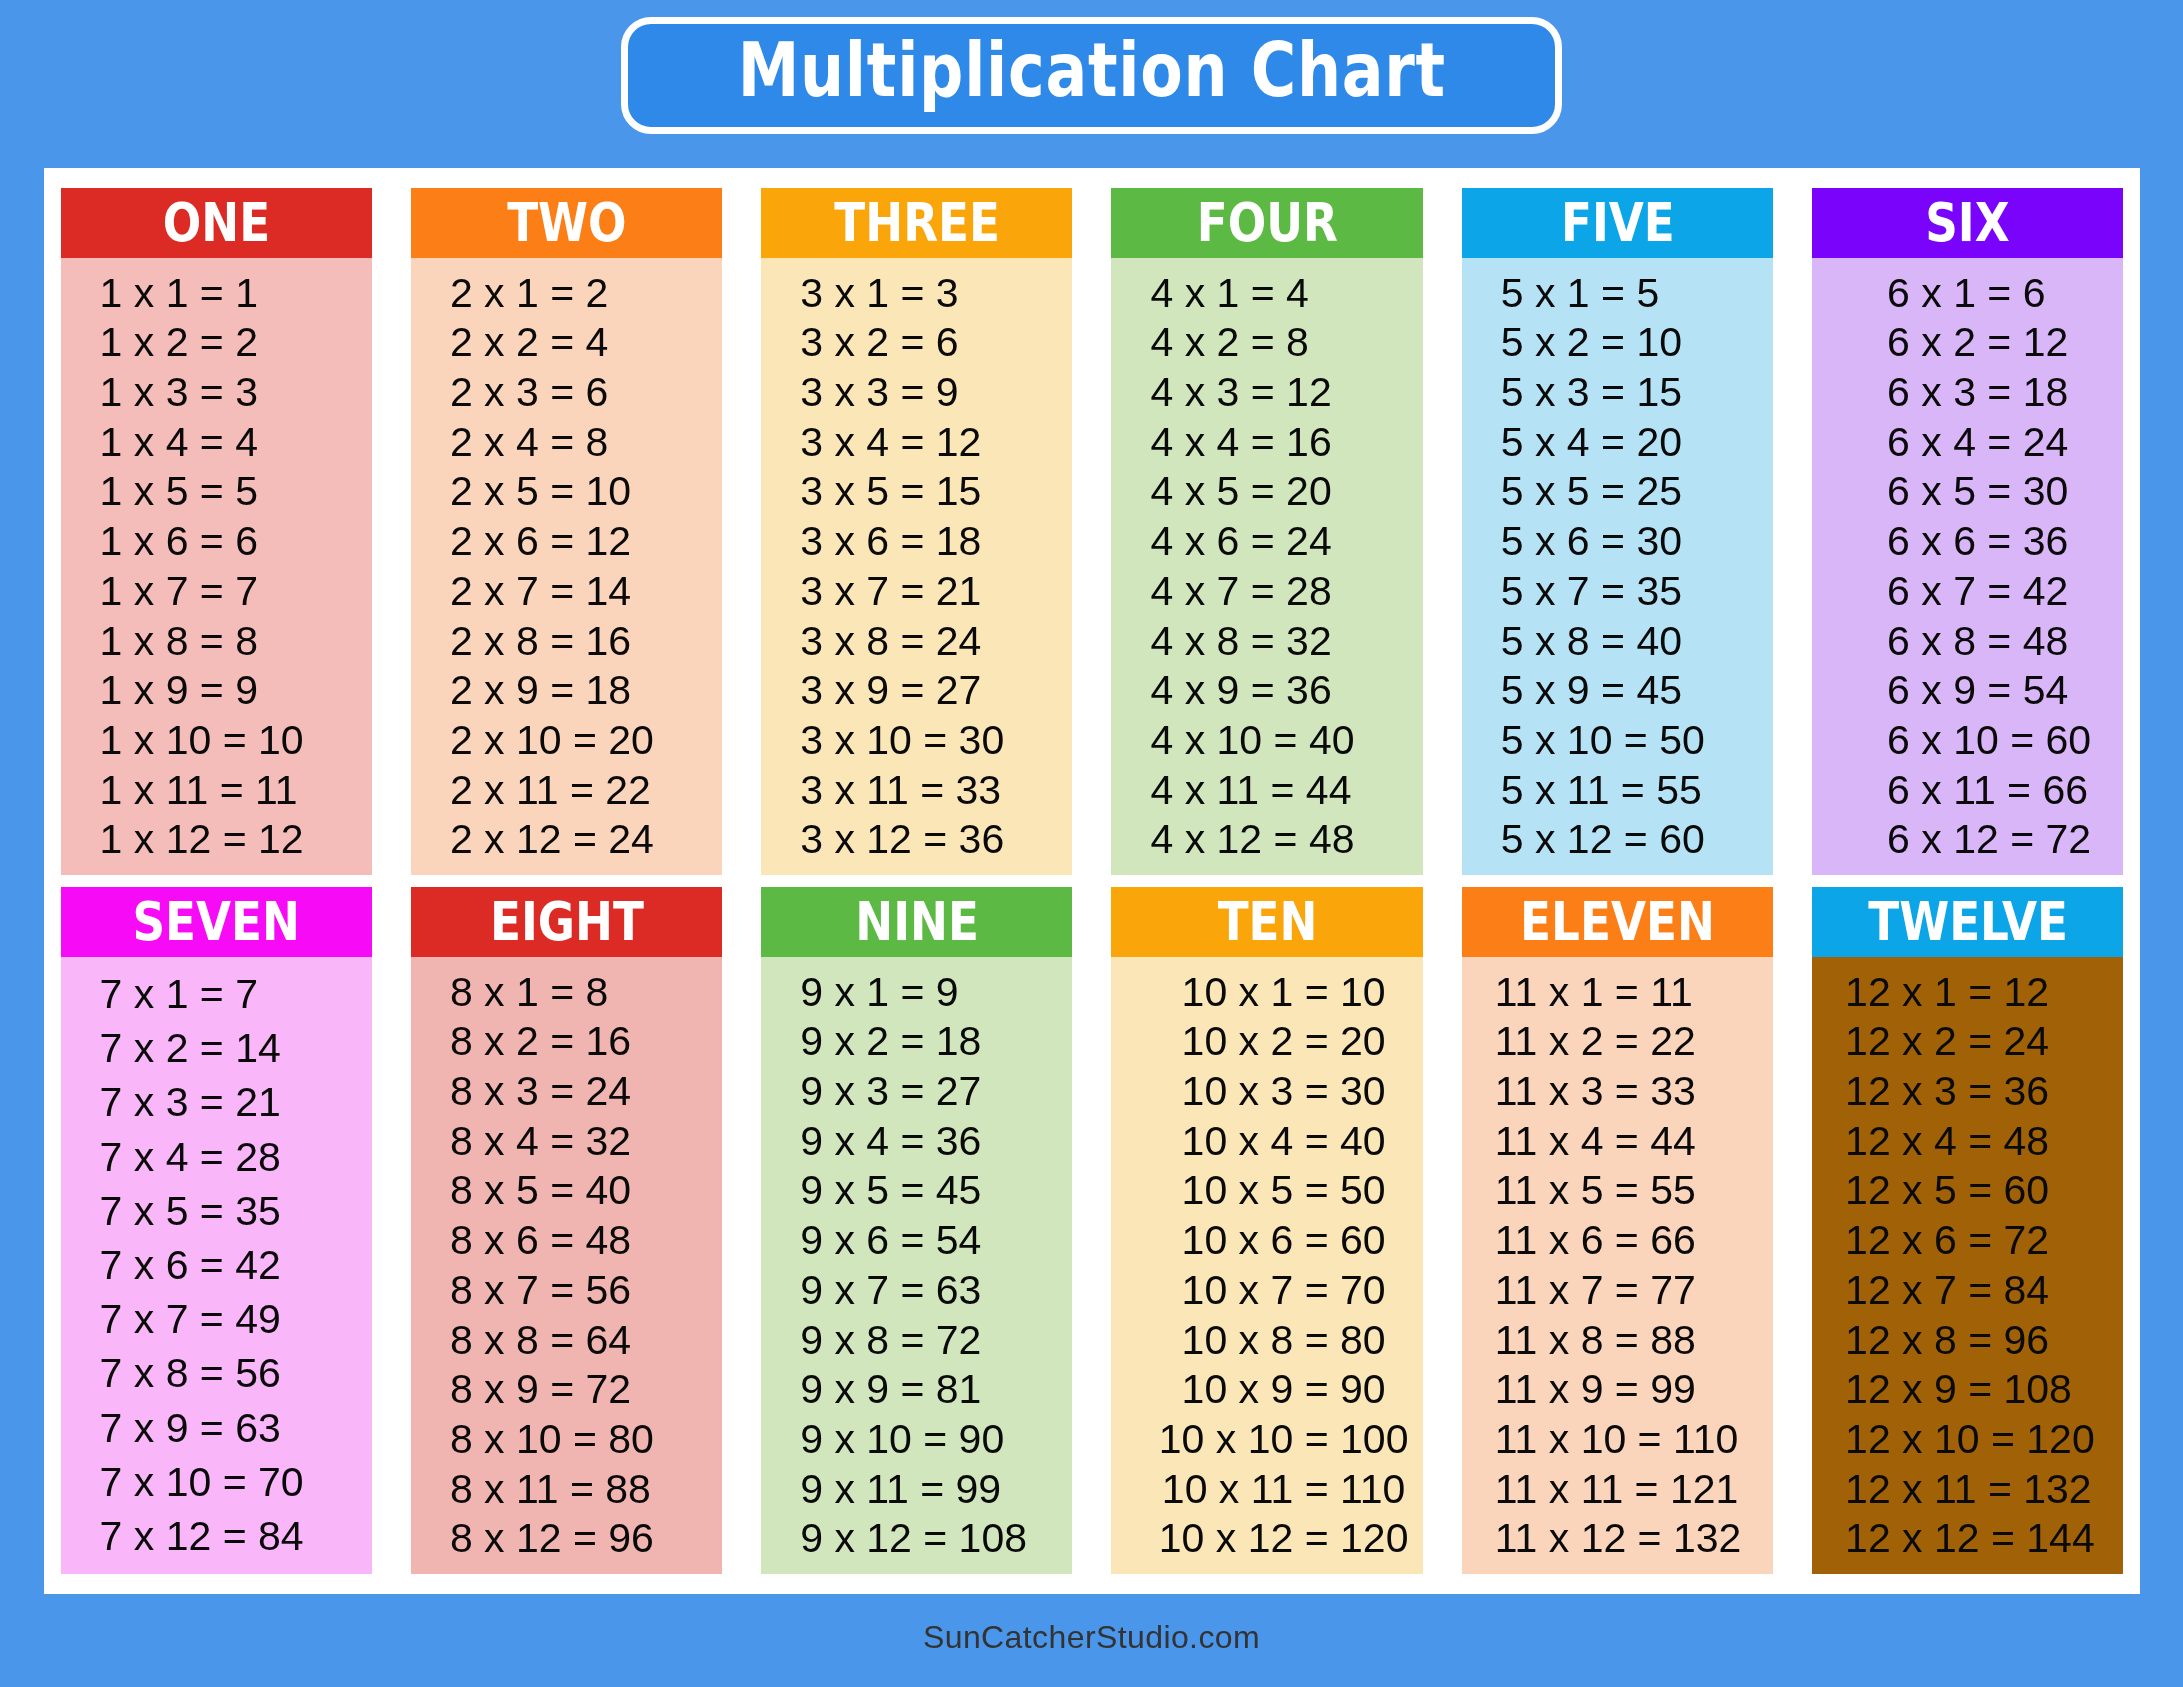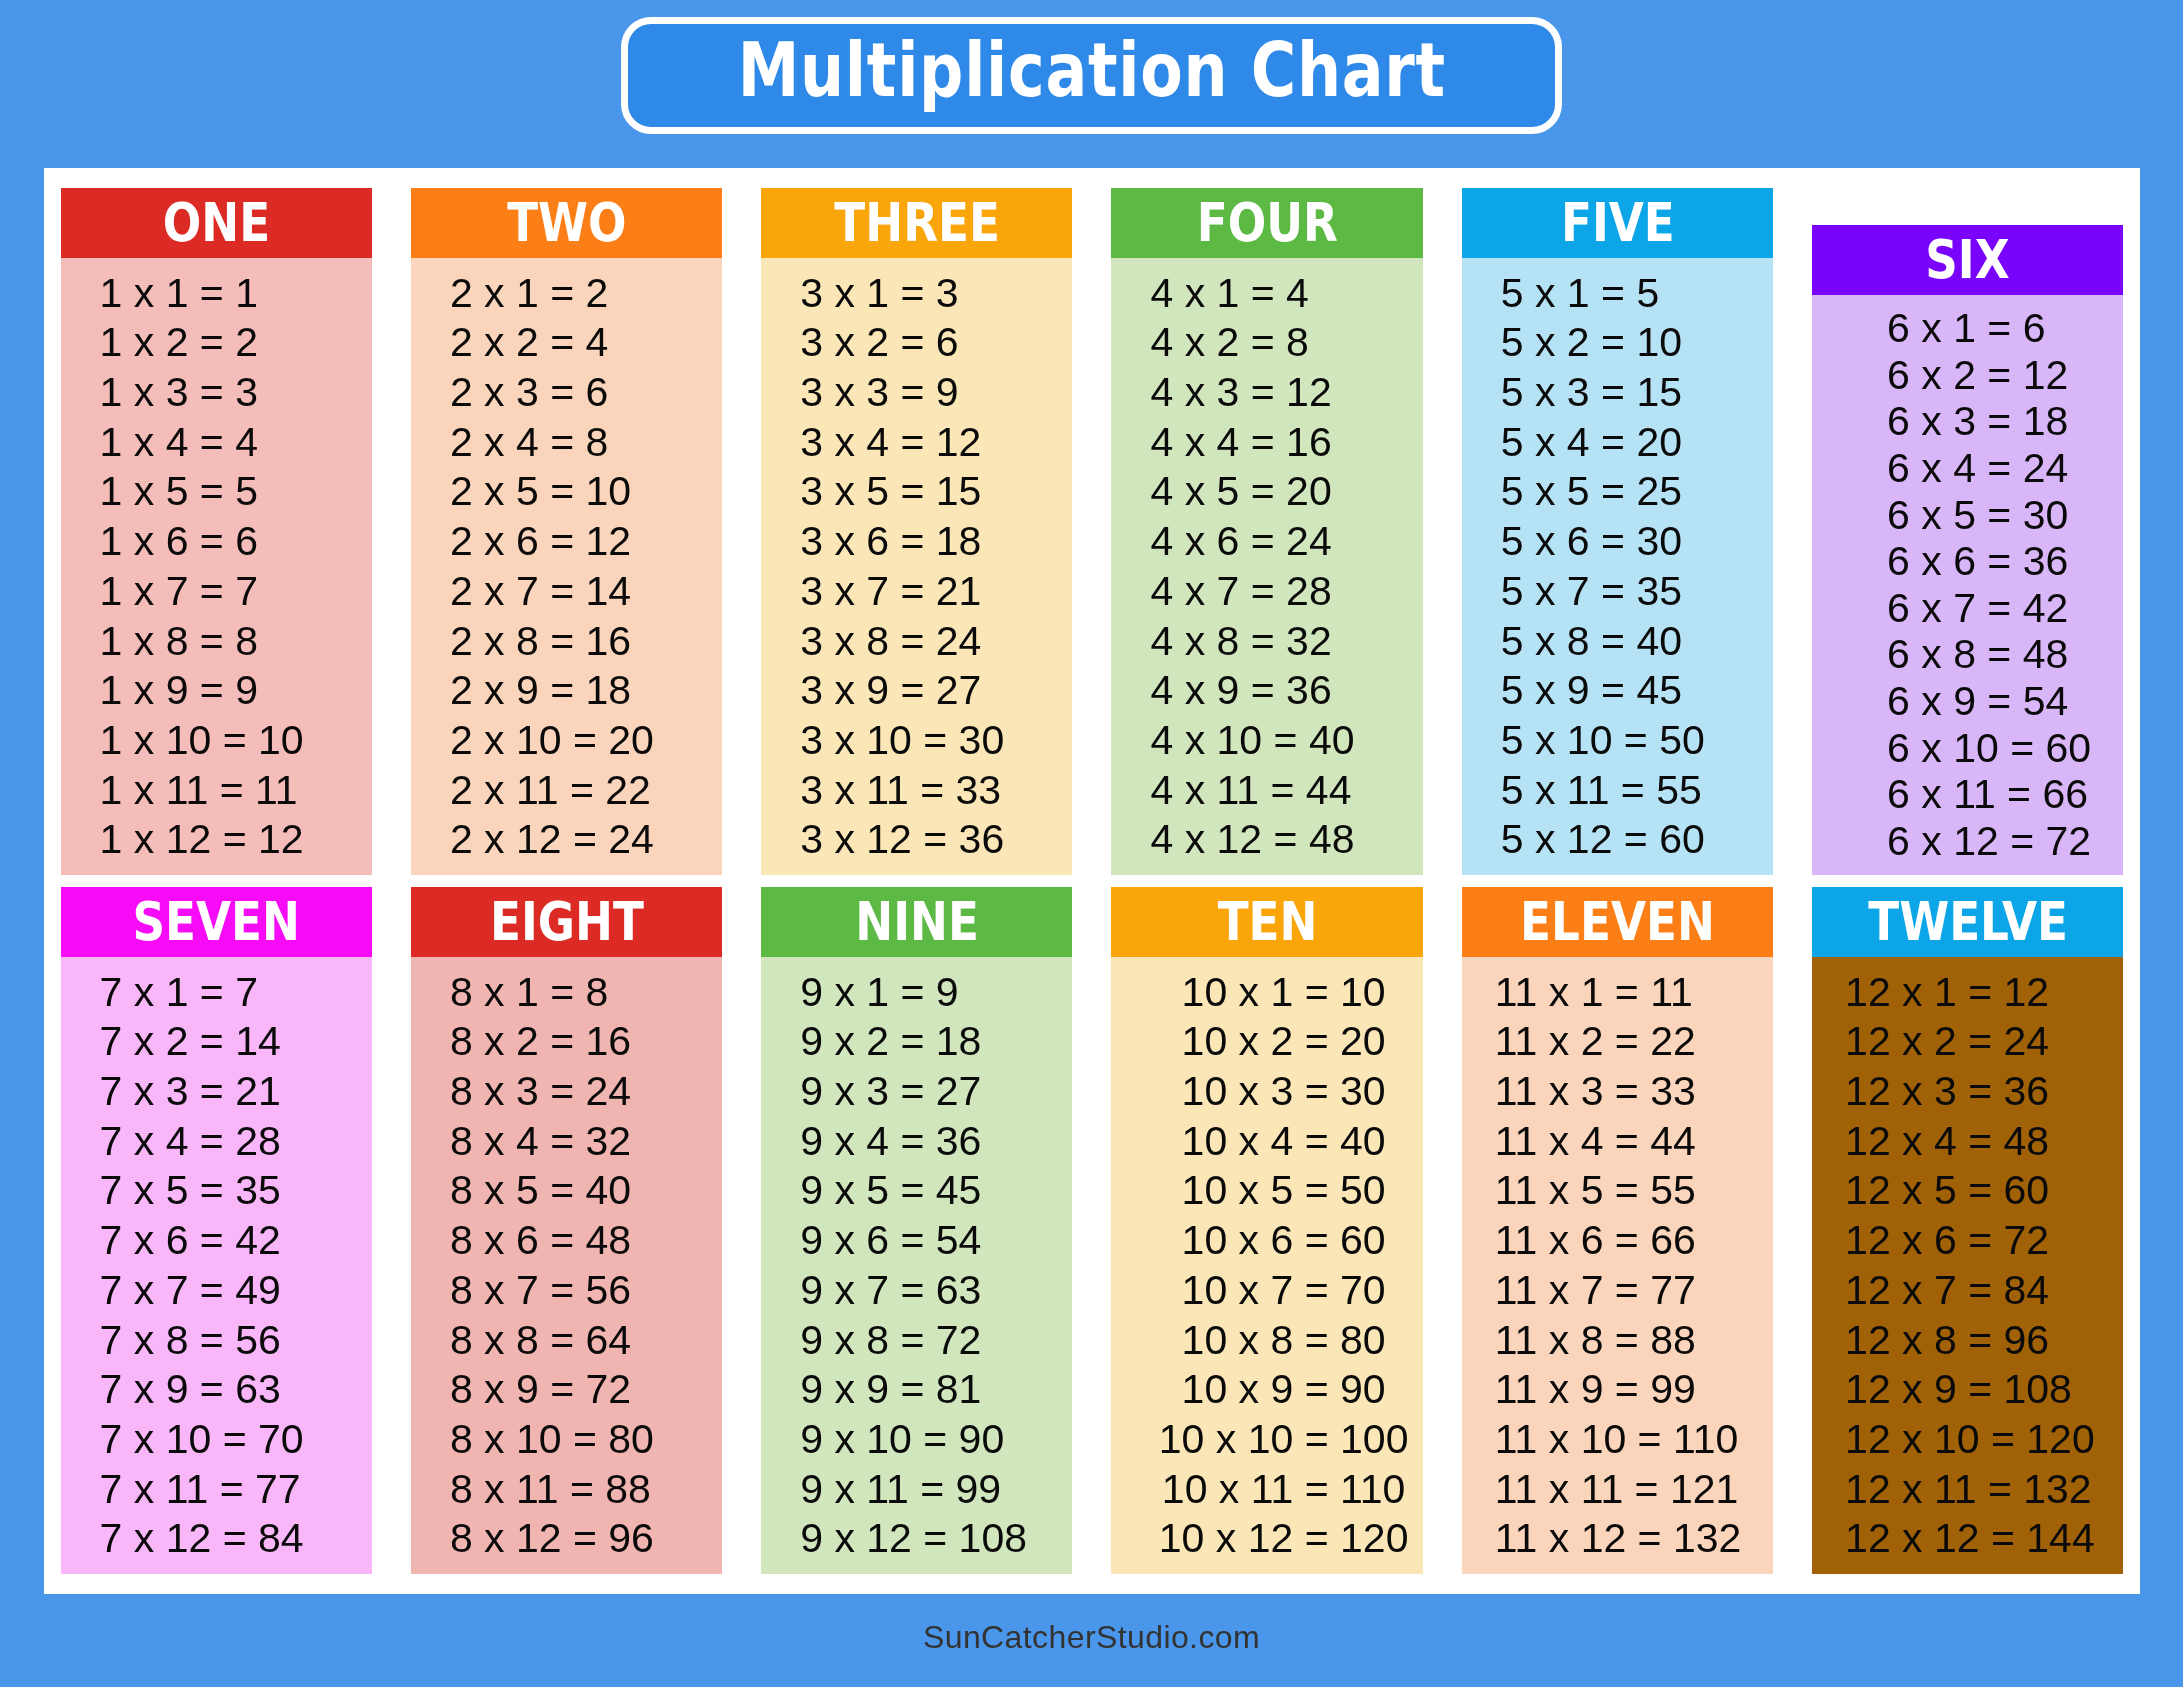--- a/index.html
+++ b/index.html
@@ -222,21 +222,21 @@
           <div class="row">5 x 6 = 30</div>
           <div class="row">5 x 7 = 35</div>
           <div class="row">5 x 8 = 40</div>
           <div class="row">5 x 9 = 45</div>
           <div class="row">5 x 10 = 50</div>
           <div class="row">5 x 11 = 55</div>
           <div class="row">5 x 12 = 60</div>
         </div>
       </div>
       <div class="col">
-        <div class="col-head" style="background: rgb(122, 3, 251); margin-top: 37px;">
+        <div class="col-head" style="background: rgb(122, 3, 251);">
           <span>SIX</span>
         </div>
         <div class="col-body" style="background: rgb(217, 182, 248); padding-left: 36px;">
           <div class="row">6 x 1 = 6</div>
           <div class="row">6 x 2 = 12</div>
           <div class="row">6 x 3 = 18</div>
           <div class="row">6 x 4 = 24</div>
           <div class="row">6 x 5 = 30</div>
           <div class="row">6 x 6 = 36</div>
           <div class="row">6 x 7 = 42</div>
@@ -257,21 +257,20 @@
           <div class="row">7 x 1 = 7</div>
           <div class="row">7 x 2 = 14</div>
           <div class="row">7 x 3 = 21</div>
           <div class="row">7 x 4 = 28</div>
           <div class="row">7 x 5 = 35</div>
           <div class="row">7 x 6 = 42</div>
           <div class="row">7 x 7 = 49</div>
           <div class="row">7 x 8 = 56</div>
           <div class="row">7 x 9 = 63</div>
           <div class="row">7 x 10 = 70</div>
-          <div class="row">7 x 11 = 77</div>
           <div class="row">7 x 12 = 84</div>
         </div>
       </div>
       <div class="col">
         <div class="col-head" style="background: rgb(220, 43, 37);">
           <span>EIGHT</span>
         </div>
         <div class="col-body" style="background: rgb(240, 181, 176);">
           <div class="row">8 x 1 = 8</div>
           <div class="row">8 x 2 = 16</div>

